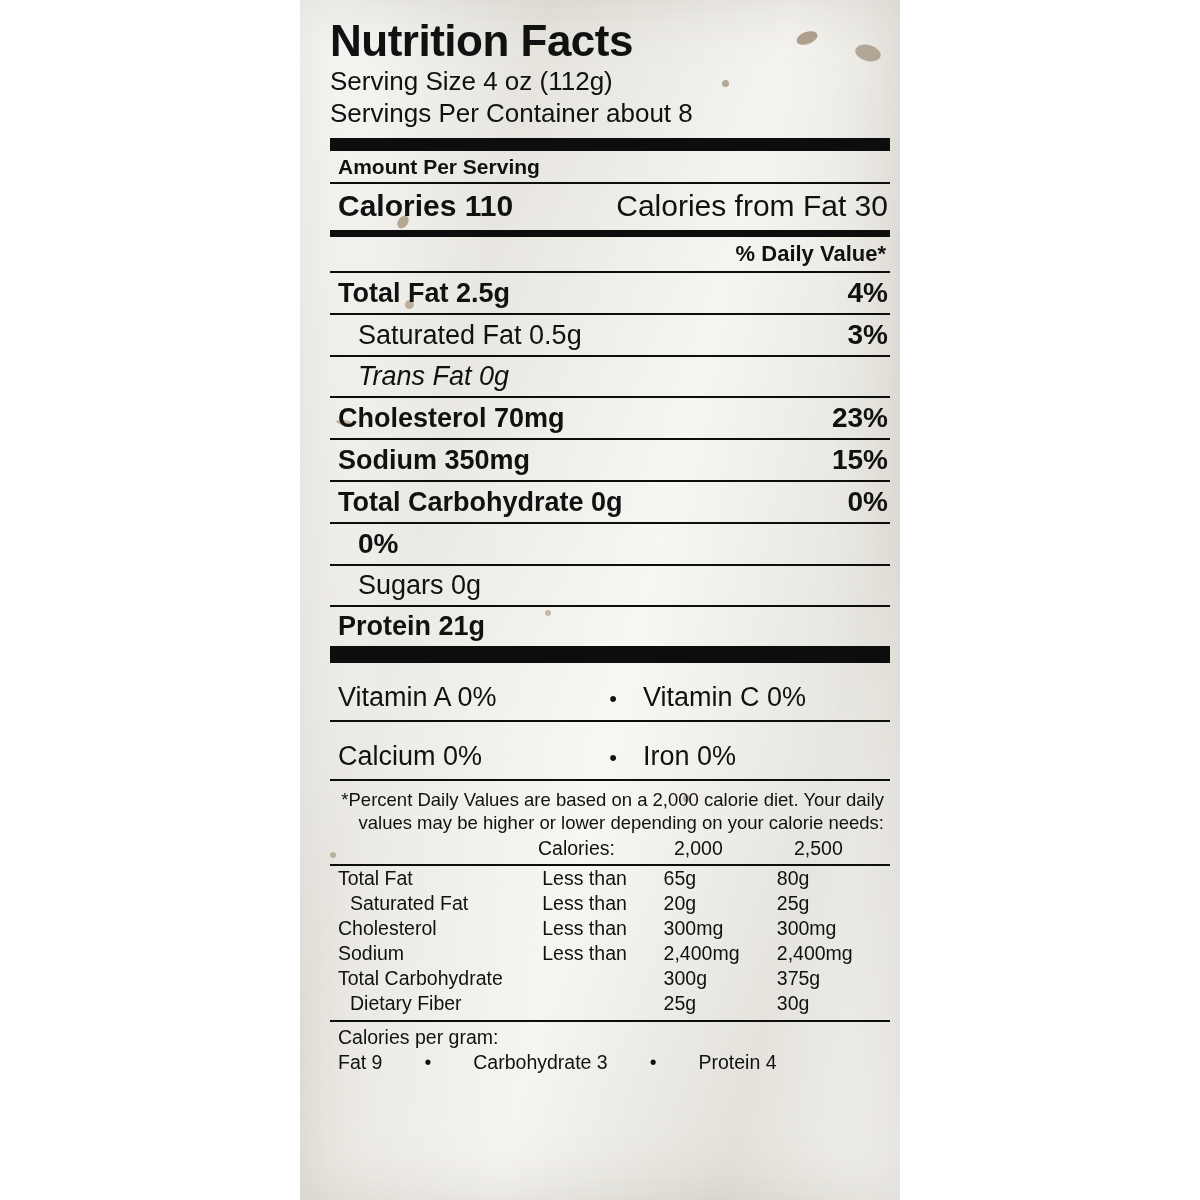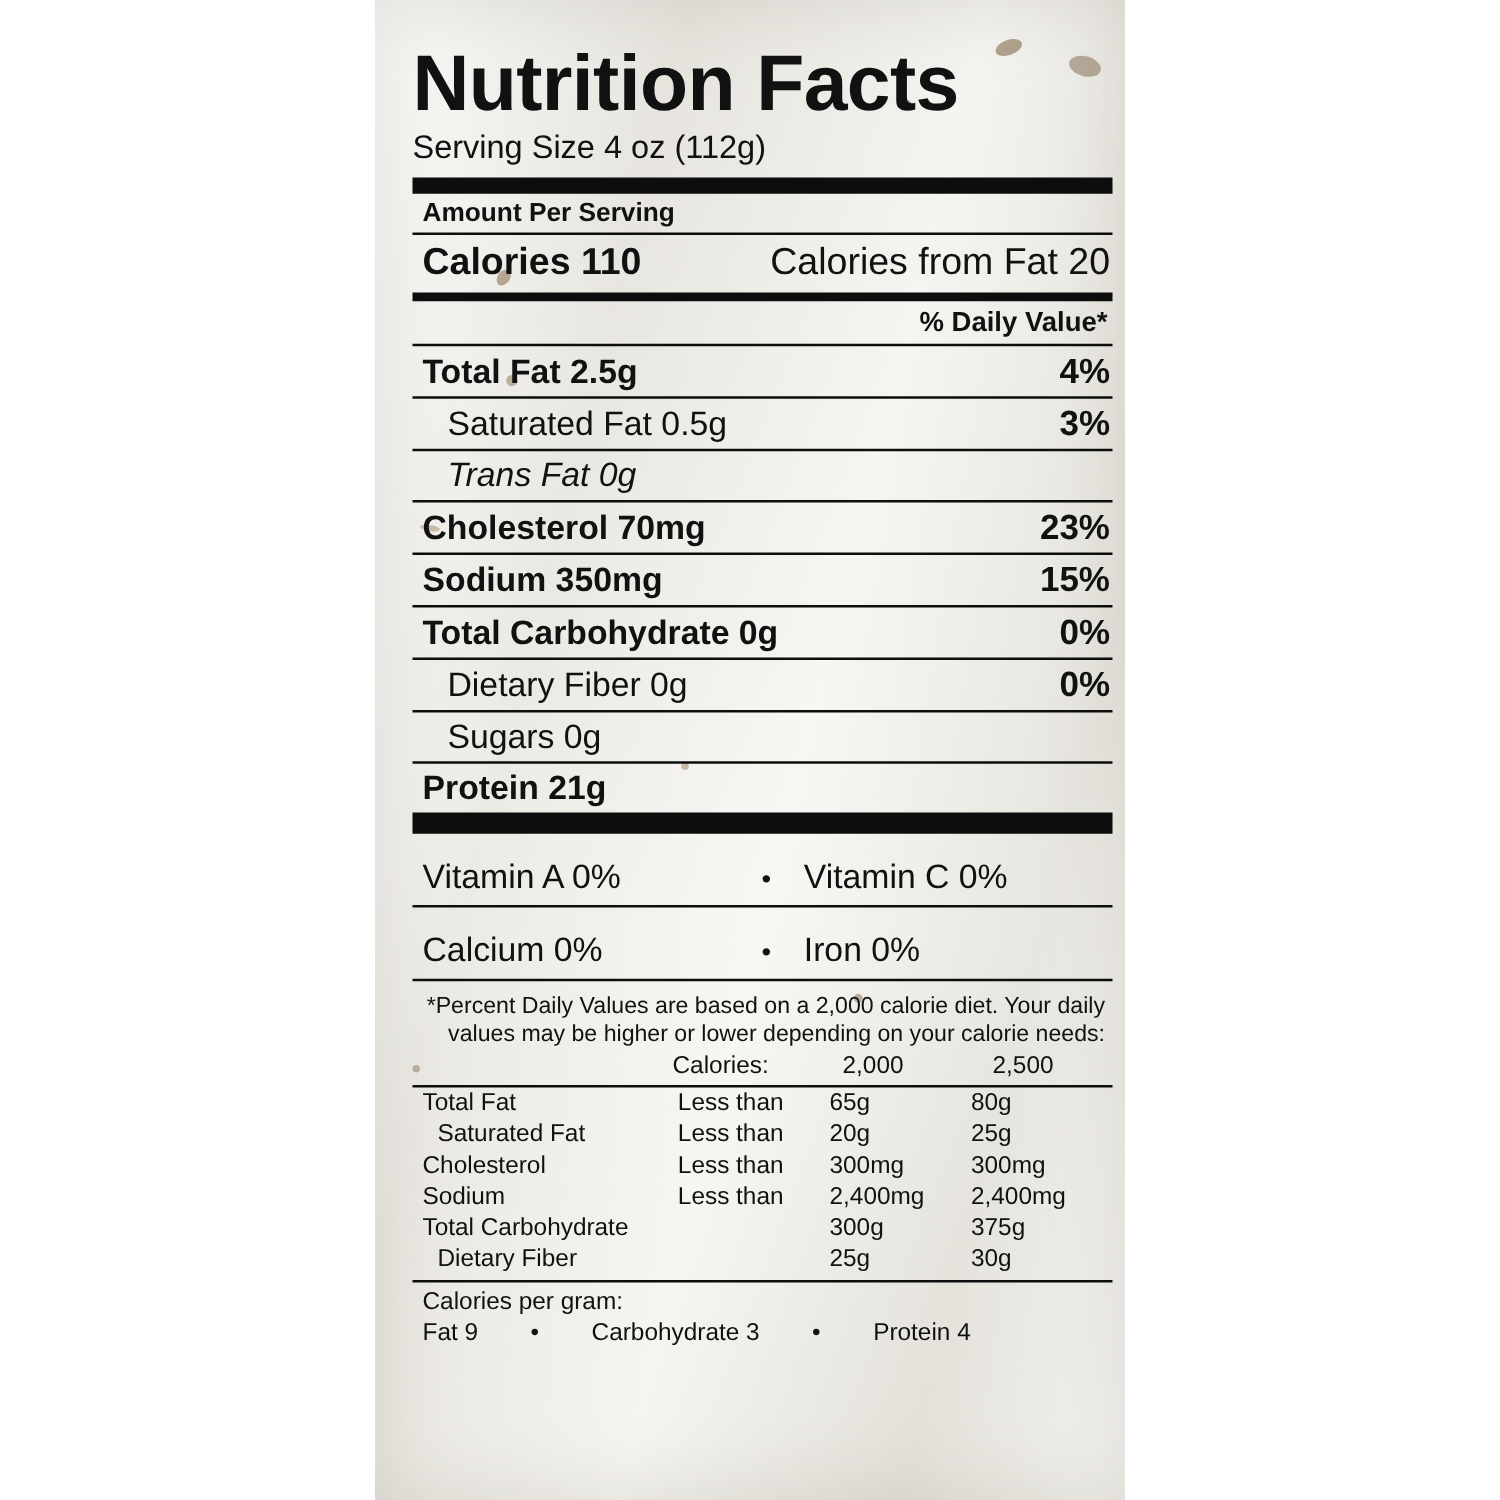--- a/index.html
+++ b/index.html
@@ -44,25 +44,25 @@
 
   .nf {
     position: absolute;
     left: 330px;
     top: 18px;
     width: 560px;
     color: #111111;
   }
 
   .nf-title {
-    font-size: 63px;
+    font-size: 44px;
     font-weight: bold;
     letter-spacing: -0.5px;
     line-height: 1.05;
-    margin: 16px 0 2px 0;
+    margin: 0 0 2px 0;
   }
   .nf-serving {
     font-size: 26px;
     line-height: 1.23;
   }
 
   .rule-thick { border-top: 13px solid #0d0d0d; margin-top: 8px; }
   .rule-med   { border-top: 7px solid #0d0d0d; }
   .rule-thin  { border-top: 2.5px solid #0d0d0d; }
   .rule-hair  { border-top: 2px solid #0d0d0d; }
@@ -150,28 +150,29 @@
   <div class="speck" style="left:405px; top:300px; width:9px; height:9px; background:rgba(130,100,60,0.45);"></div>
   <div class="speck" style="left:336px; top:420px; width:16px; height:5px; background:rgba(140,110,70,0.4); transform:rotate(8deg);"></div>
   <div class="speck" style="left:545px; top:610px; width:6px; height:6px; background:rgba(130,100,60,0.4);"></div>
   <div class="speck" style="left:683px; top:795px; width:7px; height:7px; background:rgba(120,95,60,0.45);"></div>
   <div class="speck" style="left:330px; top:852px; width:6px; height:6px; background:rgba(120,95,60,0.4);"></div>
 
   <div class="nf">
 
     <div class="nf-title">Nutrition Facts</div>
     <div class="nf-serving">Serving Size 4 oz (112g)</div>
+    <div class="nf-serving">Servings Per Container about 8</div>
 
     <div class="rule-thick"></div>
     <div class="amt">Amount Per Serving</div>
     <div class="rule-hair"></div>
 
     <div class="row cal">
       <span class="b">Calories 110</span>
-      <span>Calories from Fat 20</span>
+      <span>Calories from Fat 30</span>
     </div>
 
     <div class="rule-med"></div>
     <div class="dvhead">% Daily Value*</div>
     <div class="rule-hair"></div>
 
     <div class="row">
       <span class="b">Total Fat 2.5g</span>
       <span class="dv">4%</span>
     </div>
@@ -201,21 +202,20 @@
     </div>
     <div class="rule-hair"></div>
 
     <div class="row">
       <span class="b">Total Carbohydrate 0g</span>
       <span class="dv">0%</span>
     </div>
     <div class="rule-hair"></div>
 
     <div class="row indent1">
-      <span>Dietary Fiber 0g</span>
       <span class="dv">0%</span>
     </div>
     <div class="rule-hair"></div>
 
     <div class="row indent1">
       <span>Sugars 0g</span>
       <span class="dv"></span>
     </div>
     <div class="rule-hair"></div>
 

